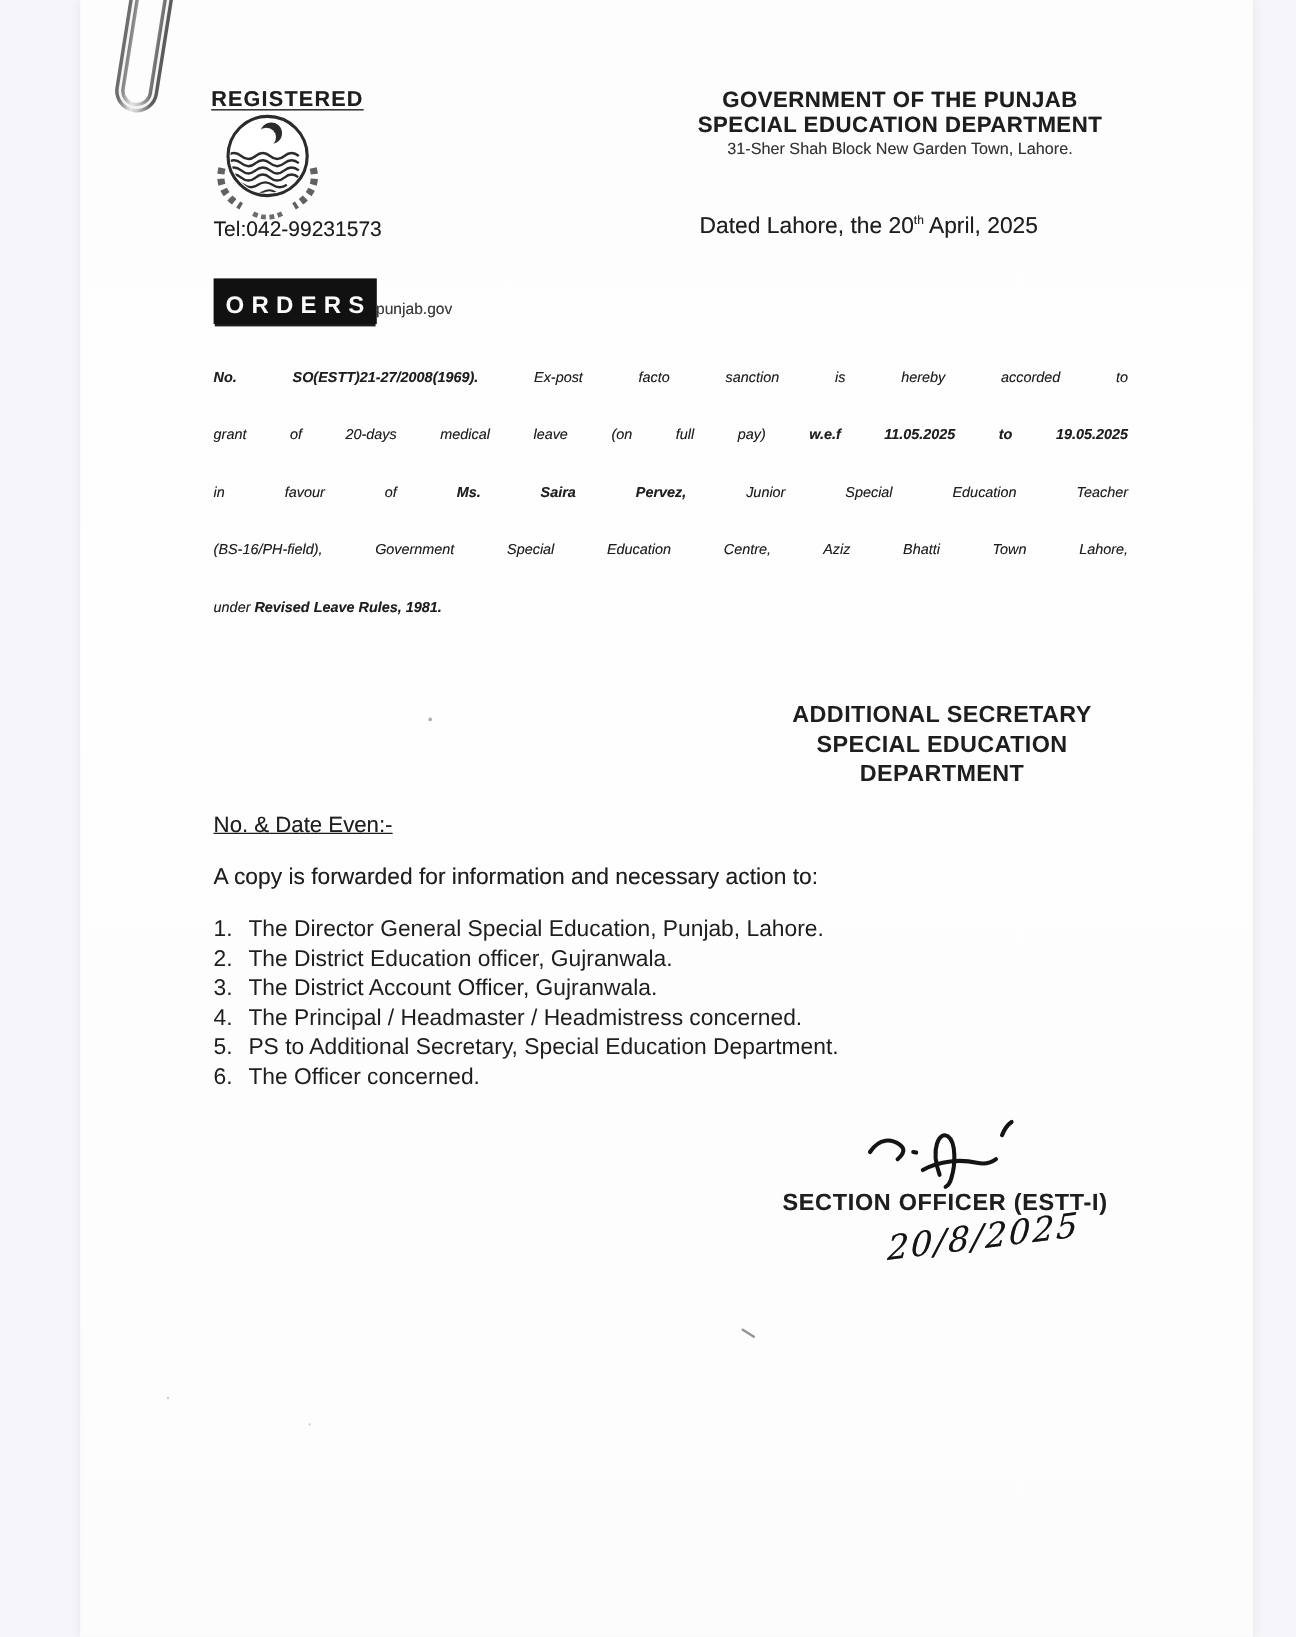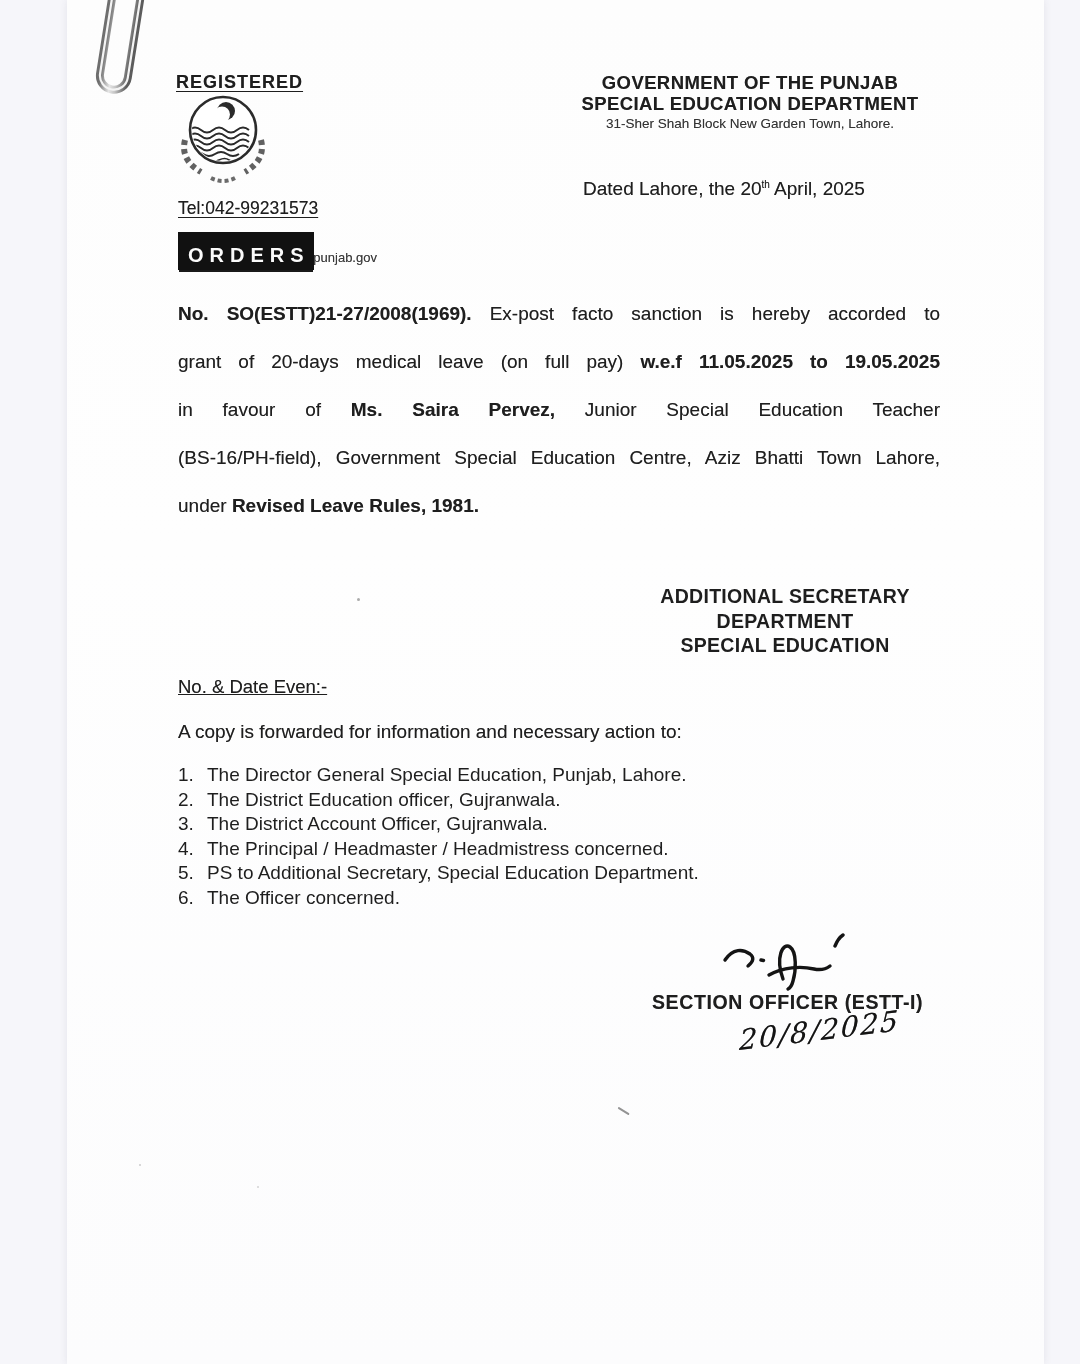--- a/index.html
+++ b/index.html
@@ -15,36 +15,36 @@
     background:linear-gradient(180deg,#fdfdfd 0%,#fefefe 40%,#fcfcfd 100%);
     box-shadow:0 0 8px rgba(60,60,90,.10);
     overflow:hidden;
   }
   .txt{position:absolute;text-shadow:0 0 .5px rgba(20,20,20,.45);}
 
   
   .registered{left:109px;top:72px;font-size:18px;font-weight:700;letter-spacing:1px;
               text-decoration:underline;text-underline-offset:3px;}
   .emblem{position:absolute;left:96px;top:90px;}
-  .tel{left:111px;top:181px;font-size:17.5px;text-decoration:underline;text-underline-offset:3px;margin-top:17px;}
+  .tel{left:111px;top:181px;font-size:17.5px;text-underline-offset:3px;}
   .email{left:111px;top:203px;font-size:13px;color:#3a3a3a;margin-top:47px;}
   .orders{position:absolute;left:111px;top:232px;background:#111;color:#fafafa;
           font-weight:700;font-size:20px;letter-spacing:6px;padding:12px 4px 3px 10px;
           box-shadow:0 3px 0 -1px #1a1a1a;text-shadow:none;}
 
   
   .lh{position:absolute;left:473px;top:72px;width:420px;text-align:center;}
   .lh .l1,.lh .l2{font-weight:700;font-size:18.5px;letter-spacing:.4px;line-height:21px;
                   text-shadow:0 0 .5px rgba(20,20,20,.45);}
   .lh .addr{font-size:13.5px;color:#333;margin-top:2px;text-shadow:0 0 .4px rgba(20,20,20,.35);}
   .dated{left:516px;top:178px;font-size:19px;}
   .dated sup{font-size:10px;}
 
   
-  .order-body{position:absolute;left:111px;top:290px;width:762px;font-size:19px;line-height:48px;}
+  .order-body{position:absolute;left:111px;top:290px;width:762px;font-size:12px;line-height:48px;font-style:italic;}
   .order-line{text-align:justify;text-align-last:justify;white-space:normal;
               text-shadow:0 0 .5px rgba(20,20,20,.45);}
   .order-line.last{text-align-last:left;}
   .b{font-weight:700;}
 
   
   .signatory{position:absolute;left:553px;top:584px;width:330px;text-align:center;
              font-weight:700;font-size:19.5px;line-height:24.5px;letter-spacing:.3px;}
 
   
@@ -120,22 +120,22 @@
     <div class="order-body">
       <div class="order-line"><span class="b">No. SO(ESTT)21-27/2008(1969).</span><span> Ex-post facto sanction is hereby accorded to</span></div>
       <div class="order-line"><span>grant of 20-days medical leave (on full pay) </span><span class="b">w.e.f 11.05.2025 to 19.05.2025</span></div>
       <div class="order-line"><span>in favour of </span><span class="b">Ms. Saira Pervez,</span><span> Junior Special Education Teacher</span></div>
       <div class="order-line"><span>(BS-16/PH-field), Government Special Education Centre, Aziz Bhatti Town Lahore,</span></div>
       <div class="order-line last"><span>under </span><span class="b">Revised Leave Rules, 1981.</span></div>
     </div>
 
     <div class="signatory">
       <div>ADDITIONAL SECRETARY</div>
+      <div>SPECIAL EDUCATION</div>
       <div>DEPARTMENT</div>
-      <div>SPECIAL EDUCATION</div>
     </div>
 
     <div class="txt refline">No. &amp; Date Even:-</div>
     <div class="txt copyline">A copy is forwarded for information and necessary action to:</div>
 
     <div class="dist">
       <div class="dist-row">
           <span class="dist-num">1.</span>
           <span>The Director General Special Education, Punjab, Lahore.</span>
         </div>

